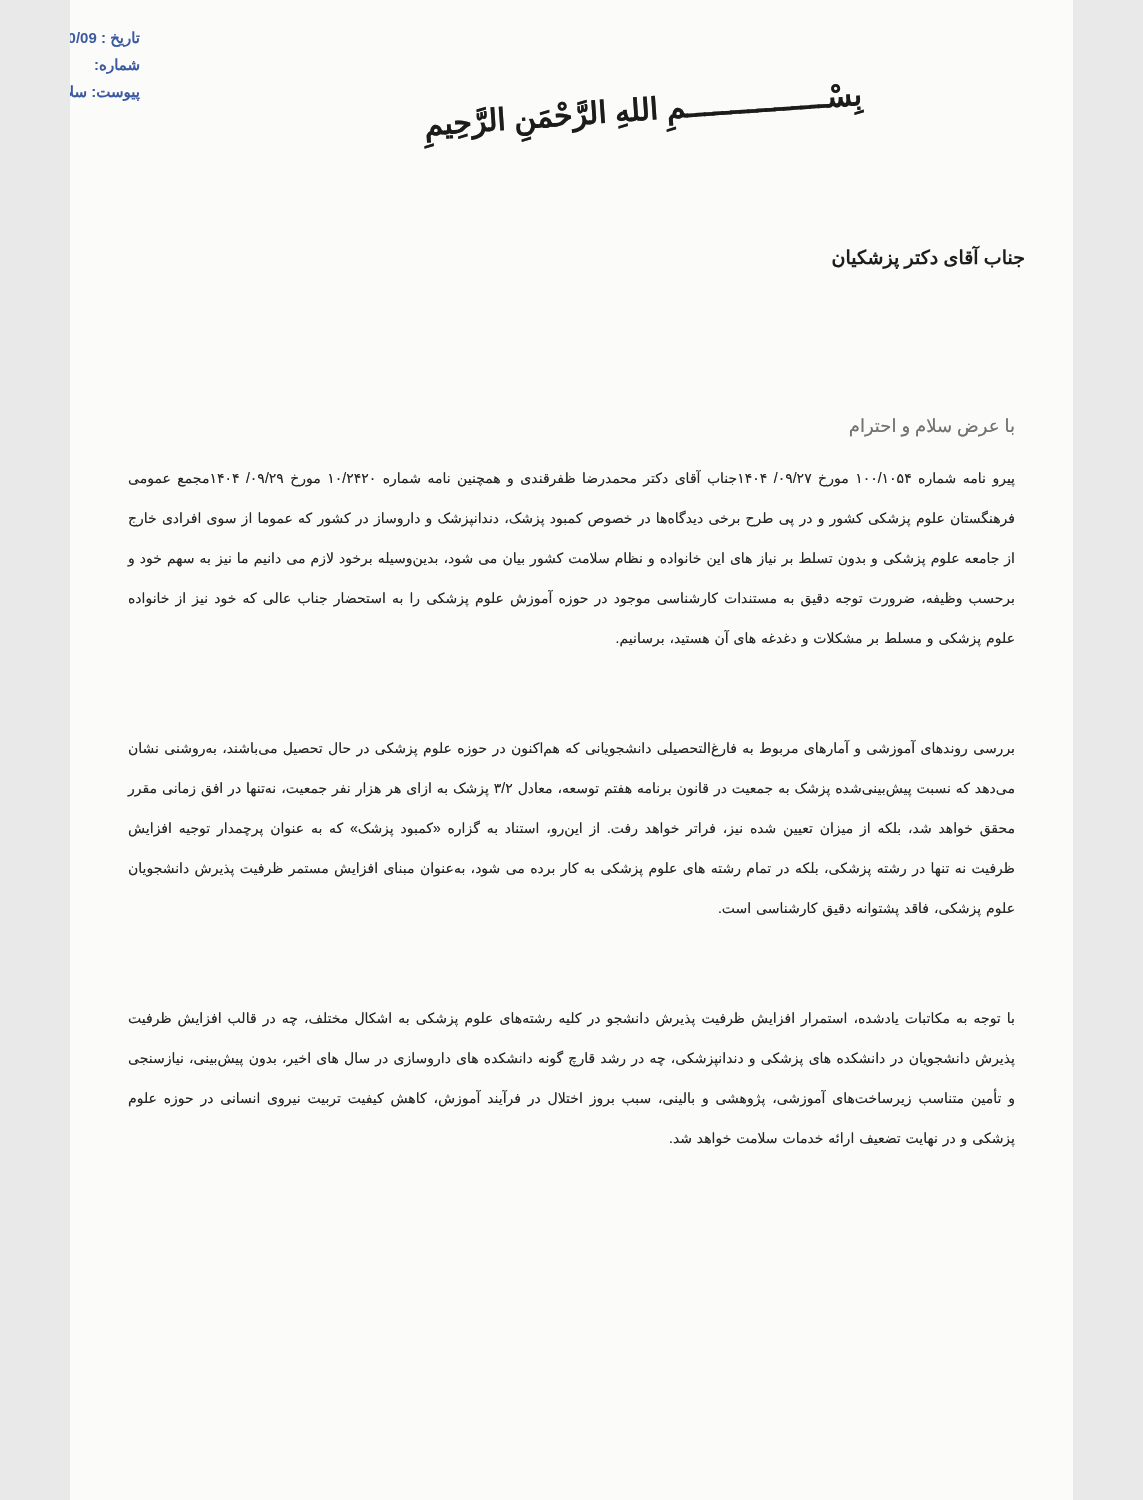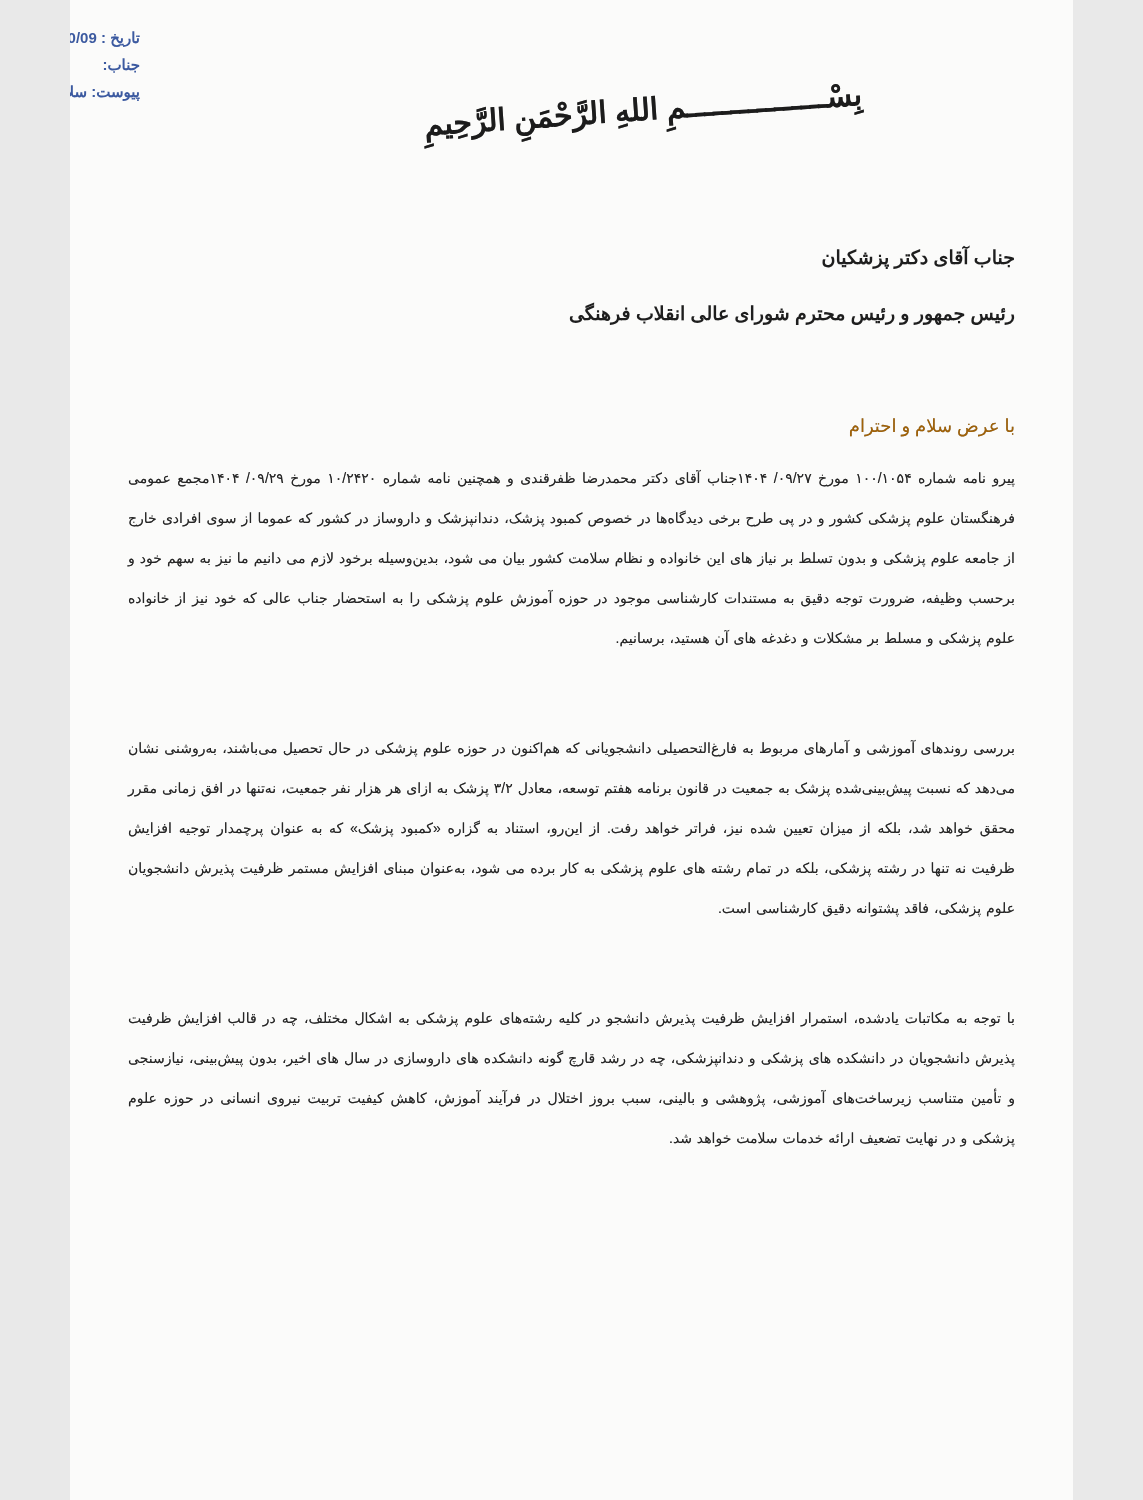--- a/index.html
+++ b/index.html
@@ -40,36 +40,36 @@
     font-size: 30px;
     font-weight: bold;
     color: #1c1c1c;
     transform: rotate(-4deg);
     letter-spacing: 0.5px;
     text-shadow: 0 0 0.6px rgba(0,0,0,0.55);
   }
   .addressee {
     position: absolute;
     top: 243px;
-    right: 58px;
+    right: 48px;
     direction: rtl;
     text-align: right;
     font-size: 19px;
     font-weight: bold;
     color: #1e1e1e;
     line-height: 30px;
   }
   .addressee-line { margin-bottom: 26px; }
   .salutation {
     position: absolute;
     top: 415px;
     right: 58px;
     direction: rtl;
     font-size: 18px;
-    color: #a16207;
+    color: #737373;
     text-shadow: 0 0 0.4px rgba(0,0,0,0.4);
   }
   .body {
     position: absolute;
     top: 458px;
     right: 58px;
     left: 58px;
     direction: rtl;
   }
   .par {
@@ -82,29 +82,28 @@
     word-spacing: 1px;
   }
 </style>
 </head>
 <body>
 
 <div class="page">
 
   <div class="meta">
     <div class="meta-line">تاریخ : 1404/10/09</div>
-    <div class="meta-line">جناب:</div>
+    <div class="meta-line">شماره:</div>
     <div class="meta-line">پیوست: سلام</div>
   </div>
 
   <div class="bismillah">بِسْــــــــــــــــمِ اللهِ الرَّحْمَنِ الرَّحِیمِ</div>
 
   <div class="addressee">
     <div class="addressee-line">جناب آقای دکتر پزشکیان</div>
-    <div class="addressee-line">رئیس جمهور و رئیس محترم شورای عالی انقلاب فرهنگی</div>
   </div>
 
   <div class="salutation">با عرض سلام و احترام</div>
 
   <div class="body">
     <p class="par">پیرو نامه شماره ۱۰۰/۱۰۵۴ مورخ ۰۹/۲۷/ ۱۴۰۴جناب آقای دکتر محمدرضا ظفرقندی و همچنین نامه شماره ۱۰/۲۴۲۰ مورخ ۰۹/۲۹/ ۱۴۰۴مجمع عمومی فرهنگستان علوم پزشکی کشور و در پی طرح برخی دیدگاه‌ها در خصوص کمبود پزشک، دندانپزشک و داروساز در کشور که عموما از سوی افرادی خارج از جامعه علوم پزشکی و بدون تسلط بر نیاز های این خانواده و نظام سلامت کشور بیان می شود، بدین‌وسیله برخود لازم می دانیم ما نیز به سهم خود و برحسب وظیفه، ضرورت توجه دقیق به مستندات کارشناسی موجود در حوزه آموزش علوم پزشکی را به استحضار جناب عالی که خود نیز از خانواده علوم پزشکی و مسلط بر مشکلات و دغدغه های آن هستید، برسانیم.</p>
     <p class="par">بررسی روندهای آموزشی و آمارهای مربوط به فارغ‌التحصیلی دانشجویانی که هم‌اکنون در حوزه علوم پزشکی در حال تحصیل می‌باشند، به‌روشنی نشان می‌دهد که نسبت پیش‌بینی‌شده پزشک به جمعیت در قانون برنامه هفتم توسعه، معادل ۳/۲ پزشک به ازای هر هزار نفر جمعیت، نه‌تنها در افق زمانی مقرر محقق خواهد شد، بلکه از میزان تعیین شده نیز، فراتر خواهد رفت. از این‌رو، استناد به گزاره «کمبود پزشک» که به عنوان پرچمدار توجیه افزایش ظرفیت نه تنها در رشته پزشکی، بلکه در تمام رشته های علوم پزشکی به کار برده می شود، به‌عنوان مبنای افزایش مستمر ظرفیت پذیرش دانشجویان علوم پزشکی، فاقد پشتوانه دقیق کارشناسی است.</p>
     <p class="par">با توجه به مکاتبات یادشده، استمرار افزایش ظرفیت پذیرش دانشجو در کلیه رشته‌های علوم پزشکی به اشکال مختلف، چه در قالب افزایش ظرفیت پذیرش دانشجویان در دانشکده های پزشکی و دندانپزشکی، چه در رشد قارچ گونه دانشکده های داروسازی در سال های اخیر، بدون پیش‌بینی، نیازسنجی و تأمین متناسب زیرساخت‌های آموزشی، پژوهشی و بالینی، سبب بروز اختلال در فرآیند آموزش، کاهش کیفیت تربیت نیروی انسانی در حوزه علوم پزشکی و در نهایت تضعیف ارائه خدمات سلامت خواهد شد.</p>
   </div>
 

